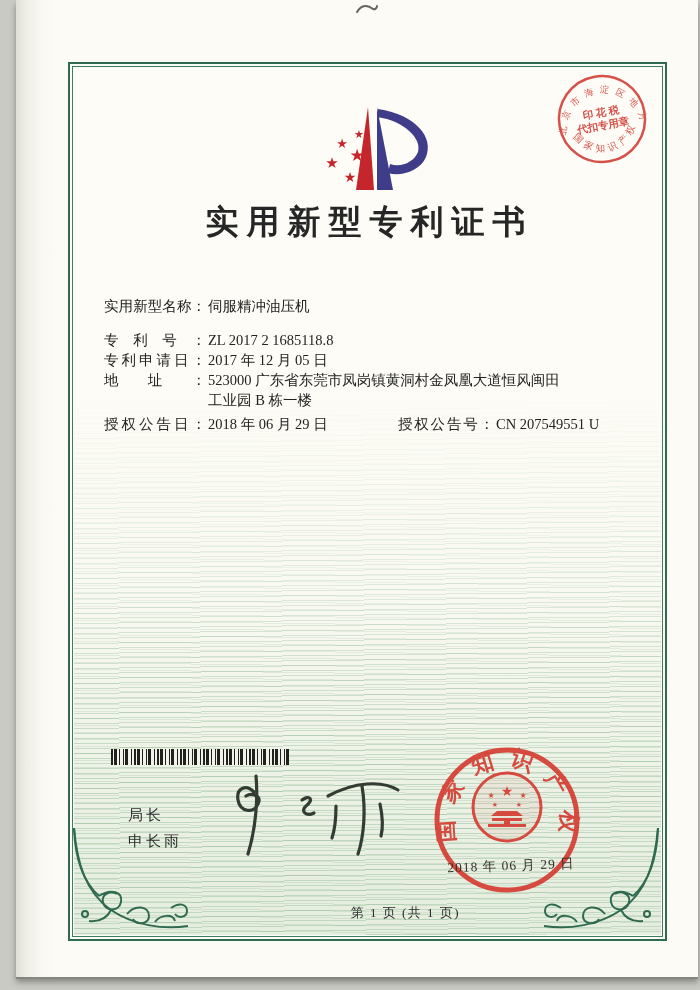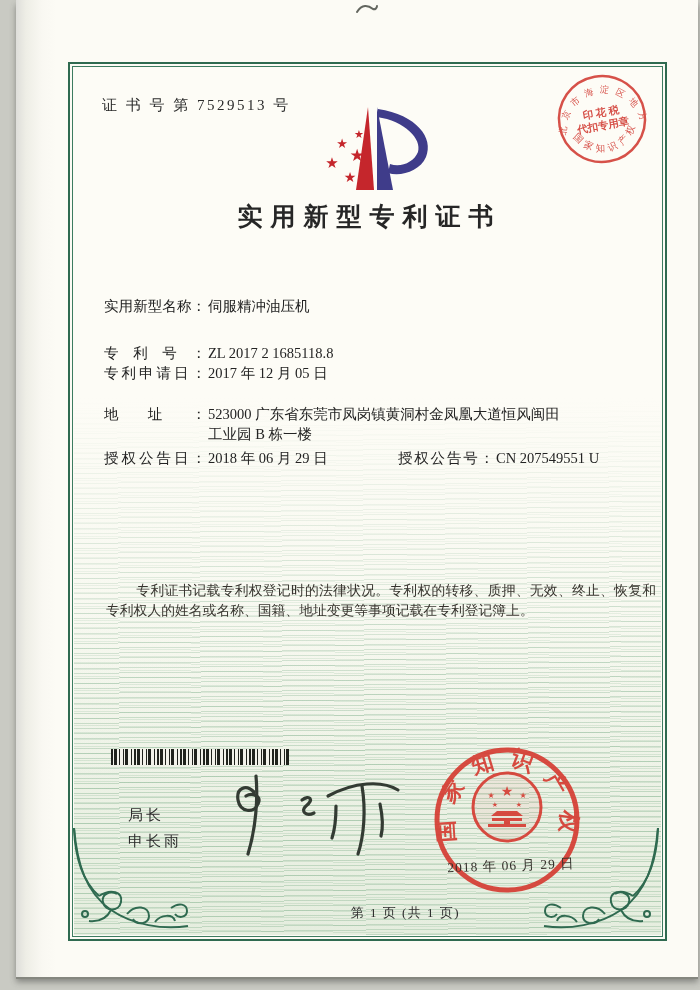--- a/index.html
+++ b/index.html
@@ -12,29 +12,29 @@
   .frame-inner{position:absolute;inset:2px;border:1px solid #3d7c60;}
   .guilloche{position:absolute;inset:4px;
     background:
       linear-gradient(180deg,rgba(253,252,246,1) 0%,rgba(253,252,246,1) 38%,rgba(253,252,246,.6) 55%,rgba(253,252,246,.2) 70%,rgba(253,252,246,0) 84%),
       linear-gradient(180deg,rgba(190,214,186,0) 62%,rgba(190,214,186,.28) 100%),
       repeating-linear-gradient(179.3deg,rgba(120,172,134,.42) 0 1px,rgba(238,244,232,.2) 1px 5px),
       repeating-linear-gradient(180.8deg,rgba(120,172,134,.3) 0 1px,rgba(238,244,232,0) 1px 7px);
     background-color:#f6f7ee;}
   .abs{position:absolute;}
   .cert-no{left:86px;top:96px;font-size:15px;letter-spacing:2.5px;color:#2b2b2b;}
-  .title{left:52px;top:200px;width:595px;text-align:center;font-size:25px;font-weight:bold;
+  .title{left:52px;top:200px;width:595px;text-align:center;font-size:33px;font-weight:bold;
     color:#262626;letter-spacing:8px;text-indent:8px;}
   .fields{left:88px;top:296px;width:560px;font-size:14.5px;color:#232323;line-height:20px;}
   .frow{margin:0;}
   .flabel{display:inline-block;width:102px;text-align:justify;text-align-last:justify;vertical-align:top;}
   .flabel.narrow{width:96px;}
   .fvalue{display:inline-block;vertical-align:top;white-space:pre-line;max-width:440px;padding-left:2px;}
-  .mb1{margin-bottom:27px;} .mb2{margin-bottom:18px;} .mb3{}
-  .mb4{margin-bottom:21px;} .mb5{margin-bottom:23px;} .mb6{margin-bottom:4px;}
+  .mb1{margin-bottom:14px;} .mb2{margin-bottom:18px;} .mb3{}
+  .mb4{} .mb5{margin-bottom:23px;} .mb6{margin-bottom:4px;}
   .row7{position:relative;}
   .announce2{position:absolute;left:294px;top:0;white-space:nowrap;}
   .paras{left:90px;top:581px;width:550px;font-size:13.8px;line-height:20px;color:#37342e;
     text-align:justify;}
   .paras p{margin:0;text-indent:2.2em;}
   .barcode{left:95px;top:749px;width:178px;height:16px;
     background:repeating-linear-gradient(90deg,
       #20231d 0 2px,#f2f2ea 2px 3px,#20231d 3px 6px,#f2f2ea 6px 8px,
       #20231d 8px 9px,#f2f2ea 9px 12px,#20231d 12px 13px,#f2f2ea 13px 14px,
       #20231d 14px 17px,#f2f2ea 17px 20px,#20231d 20px 21px,#f2f2ea 21px 23px);}
@@ -83,21 +83,20 @@
         <path d="M3,2 C4,30 10,54 28,70"></path>
         <path d="M28,70 C40,62 52,66 50,76 C48,86 34,86 32,76 C30,68 40,64 46,68"></path>
         <path d="M56,88 C64,78 78,80 78,90 C78,98 66,100 62,93"></path>
         <path d="M84,96 C90,88 102,88 104,95"></path>
         <path d="M40,84 C36,92 28,96 18,95"></path>
         <circle cx="14" cy="88" r="3"></circle>
         <path d="M100,82 C108,76 116,78 116,85 C116,91 108,93 104,88"></path>
       </g>
     </svg>
 
-    <div class="abs cert-no">证 书 号 第 7529513 号</div>
 
     <svg class="abs" style="left:281px;top:102px;" width="138" height="96" viewBox="0 0 138 96">
       <g fill="#c5262c">
         <path d="M71,5 L59,88 L77,88 Z"></path>
         <text x="62" y="36" font-size="11" text-anchor="middle">★</text>
         <text x="45" y="46" font-size="13" text-anchor="middle">★</text>
         <text x="60" y="59" font-size="17" text-anchor="middle">★</text>
         <text x="35" y="66" font-size="15" text-anchor="middle">★</text>
         <text x="53" y="80" font-size="14" text-anchor="middle">★</text>
       </g>
@@ -141,21 +140,20 @@
       </div>
       <div class="frow row7">
         <span class="flabel">授权公告日：</span><span class="fvalue">2018 年 06 月 29 日</span>
         <span class="announce2">
           <span class="flabel narrow">授权公告号：</span><span class="fvalue">CN 207549551 U</span>
         </span>
       </div>
     </div>
 
     <div class="abs paras">
-      <p>专利证书记载专利权登记时的法律状况。专利权的转移、质押、无效、终止、恢复和专利权人的姓名或名称、国籍、地址变更等事项记载在专利登记簿上。</p>
     </div>
 
     <div class="abs barcode"></div>
 
     <div class="abs director-title">局长</div>
     <div class="abs director-name">申长雨</div>
 
     <svg class="abs" style="left:200px;top:770px;" width="190" height="100" viewBox="0 0 190 100">
       <g stroke="#333b33" stroke-width="3.2" fill="none" stroke-linecap="round">
         <path d="M38,22 C30,14 20,18 22,30 C24,42 38,44 42,34 C46,26 36,22 30,26"></path>

